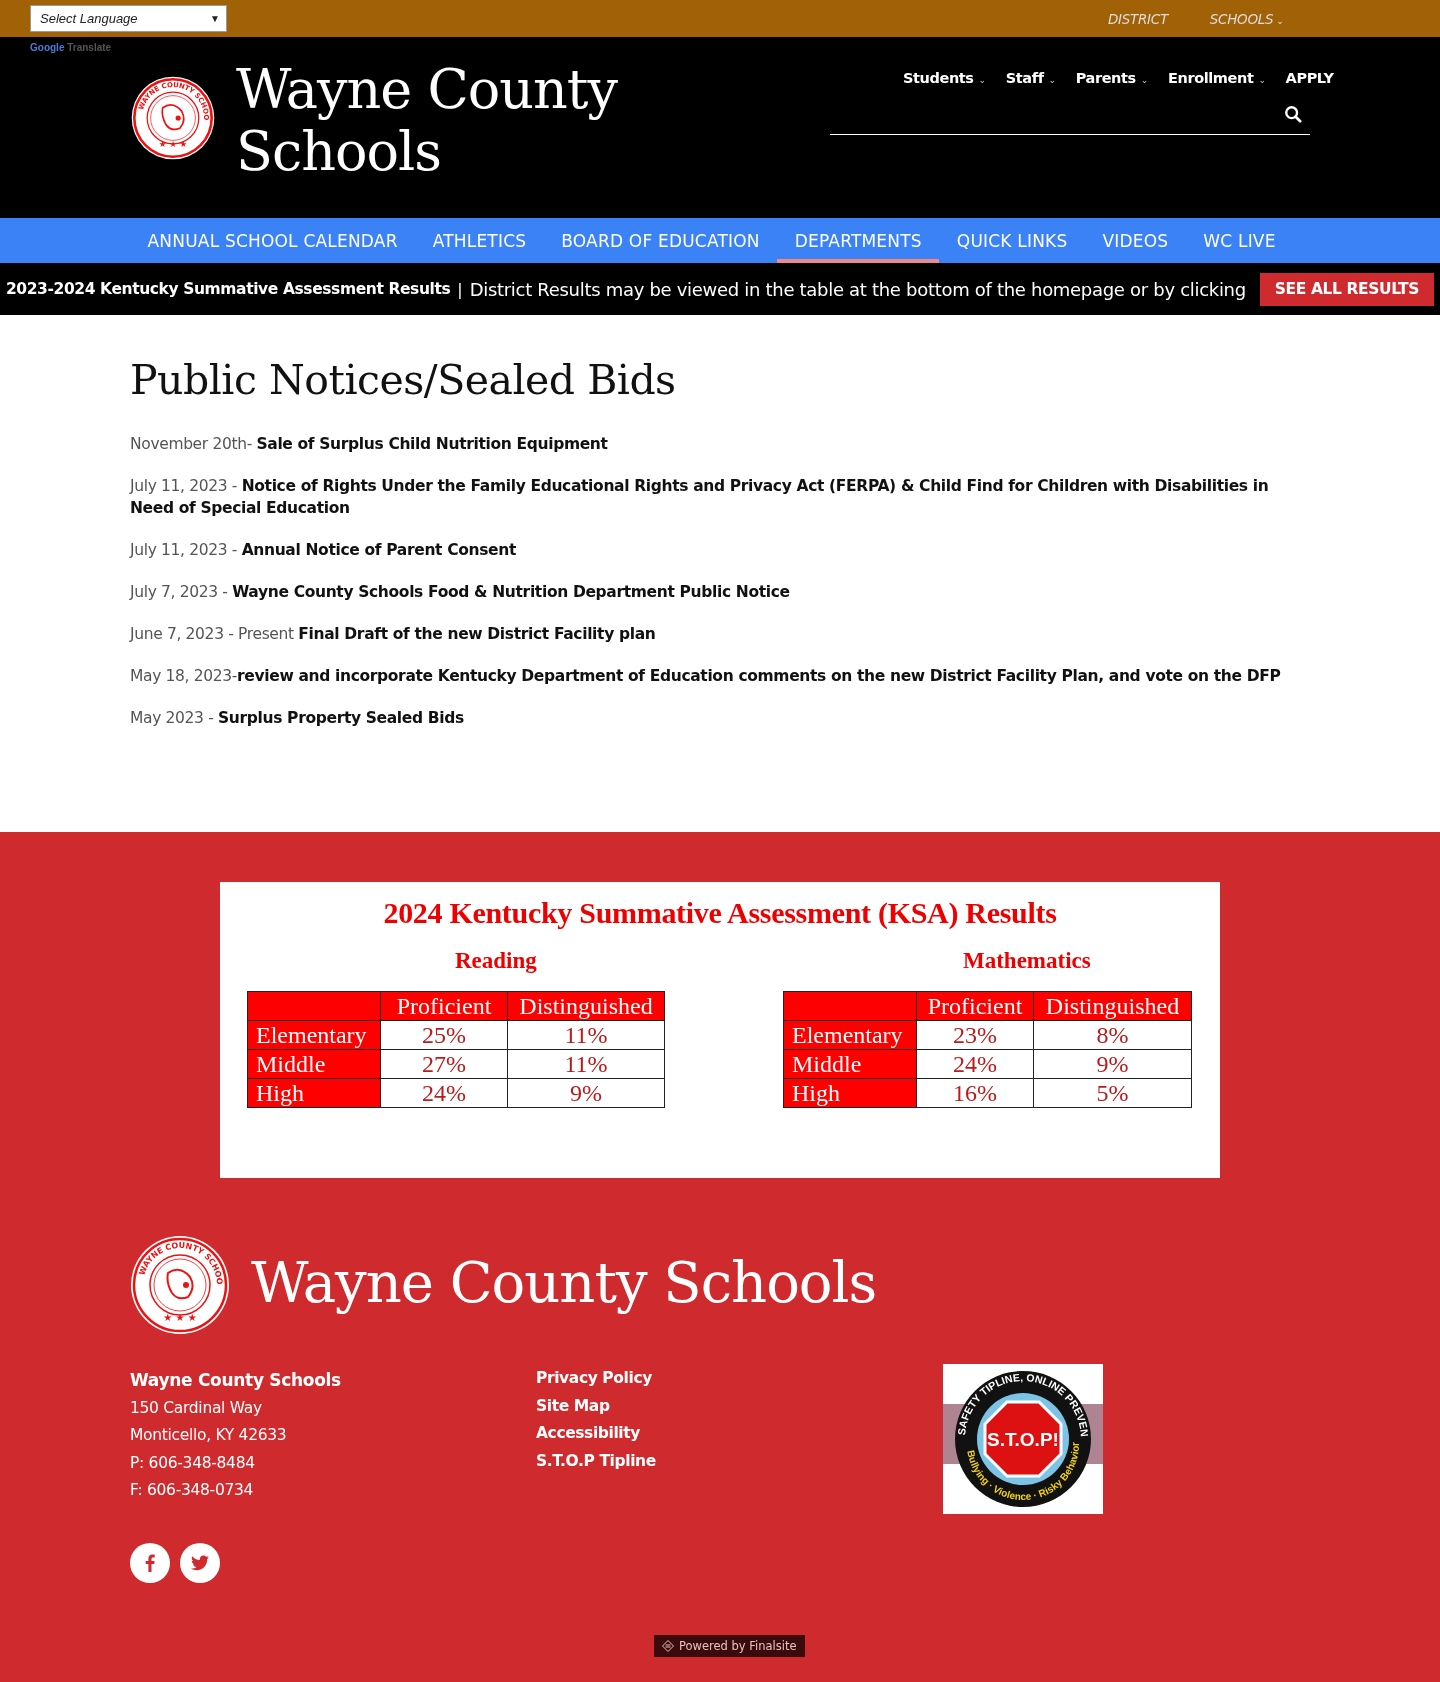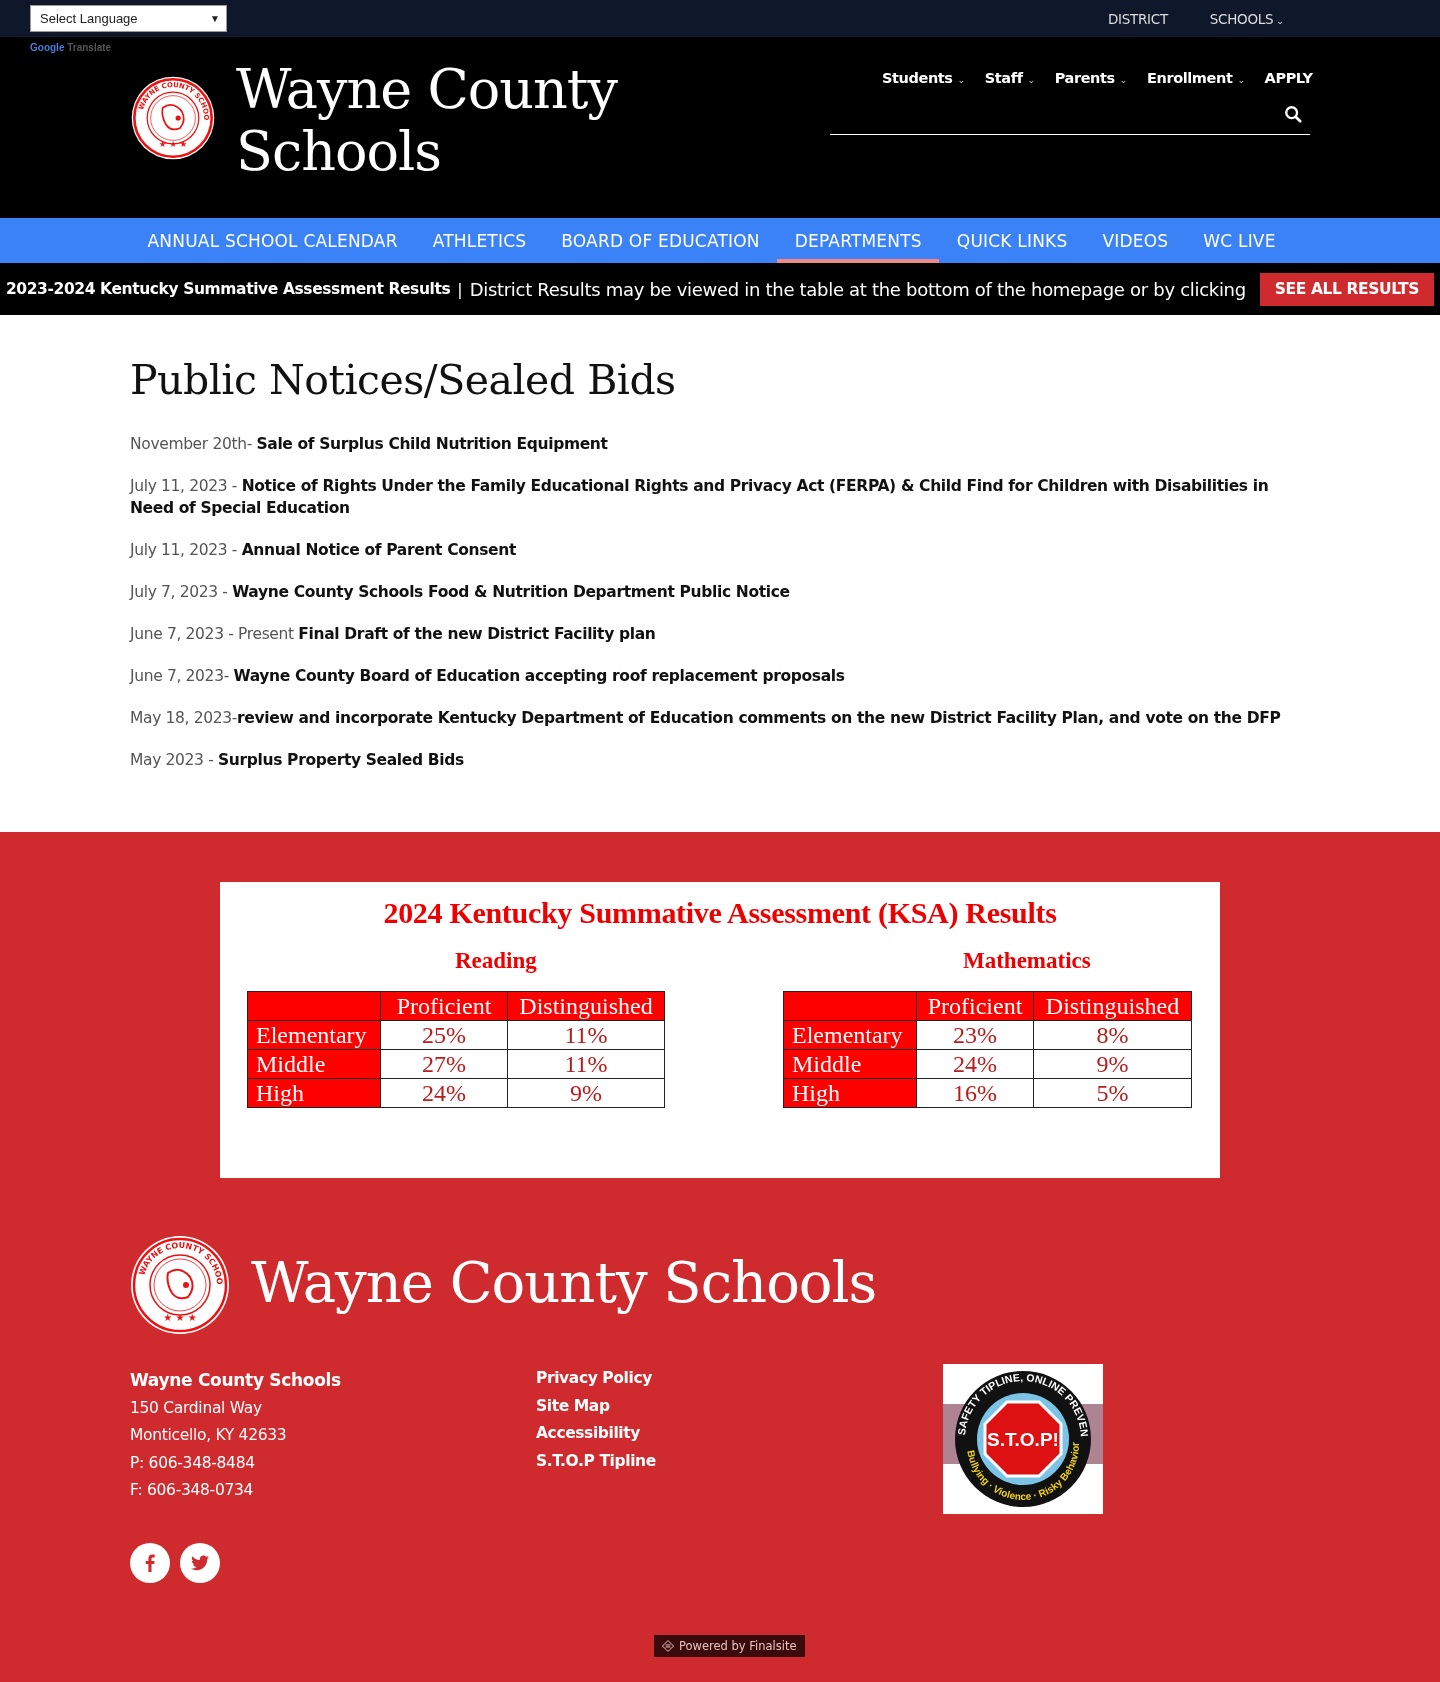--- a/index.html
+++ b/index.html
@@ -1,34 +1,34 @@
 <!DOCTYPE html>
 <html><head>
 <meta charset="utf-8">
 <style>
   * { box-sizing: border-box; margin: 0; padding: 0; }
   html, body { width: 1440px; height: 1682px; background: #fff; overflow: hidden; }
   body { font-family: "DejaVu Sans", sans-serif; position: relative; color: #222; }
 
   
-  .topbar { position: absolute; left: 0; top: 0; width: 1440px; height: 37px; background: #0f172a; }
+  .topbar { position: absolute; left: 0; top: 0; width: 1440px; height: 37px; background: #a16207; font-style: italic; }
   .lang-select { position: absolute; left: 30px; top: 5px; width: 197px; height: 27px; background: #fff; border: 1px solid #999; font-family: "Liberation Sans", sans-serif; font-size: 13px; color: #222; display: flex; align-items: center; padding-left: 9px; }
   .lang-select .caret { position: absolute; right: 6px; top: 7px; font-size: 10px; }
   .util-links { position: absolute; left: 1108px; top: 0; height: 37px; display: flex; align-items: center; gap: 42px; }
   .util-link { font-family: "DejaVu Sans", sans-serif; font-size: 13.5px; color: #ddd; letter-spacing: -0.3px; }
   .util-link .chev { font-size: 9px; margin-left: 3px; }
 
   
   .header { position: absolute; left: 0; top: 37px; width: 1440px; height: 181px; background: #000; }
   .gt-brand { position: absolute; left: 30px; top: 5px; font-family: "Liberation Sans", sans-serif; font-size: 10px; font-weight: bold; }
   .gt-brand .g { color: #4a7bd6; }
   .gt-brand .t { color: #555; }
   .logo { position: absolute; left: 130px; top: 38px; width: 86px; height: 86px; }
   .site-title { position: absolute; left: 236px; top: 22px; font-family: "DejaVu Serif", serif; color: #fff; font-size: 54px; line-height: 62px; letter-spacing: -1px; }
-  .main-nav { position: absolute; left: 882px; top: 33px; display: flex; gap: 20px; align-items: center; }
+  .main-nav { position: absolute; left: 903px; top: 33px; display: flex; gap: 20px; align-items: center; }
   .main-nav-item { color: #fff; font-size: 14.5px; font-weight: bold; letter-spacing: -0.4px; }
   .main-nav-item .chev { font-weight: normal; font-size: 9px; margin-left: 5px; color: #ccc; }
   .search { position: absolute; left: 830px; top: 62px; width: 480px; height: 36px; border-bottom: 1.5px solid #fff; }
   .search-input { position: absolute; left: 0; top: 0; width: 440px; height: 34px; background: transparent; border: none; color: #fff; outline: none; font-size: 14px; }
   .search-icon { position: absolute; right: 8px; top: 6px; width: 18px; height: 18px; }
 
   
   .red-nav { position: absolute; left: 0; top: 218px; width: 1440px; height: 45px; background: #3b82f6; }
   .red-nav-items { position: absolute; left: 130px; top: 0; height: 45px; display: flex; }
   .red-nav-item { height: 45px; padding: 0 17.5px; display: flex; align-items: center; color: #fff; font-size: 17px; letter-spacing: 0.2px; position: relative; }
@@ -150,21 +150,20 @@
 </div>
 
 <div class="content">
   <h1 class="page-title">Public Notices/Sealed Bids</h1>
   <ul class="notices">
     <li class="notice"><span class="date">November 20th- </span><span class="link">Sale of Surplus Child Nutrition Equipment</span></li>
     <li class="notice"><span class="date">July 11, 2023 - </span><span class="link">Notice of Rights Under the Family Educational Rights and Privacy Act (FERPA) &amp; Child Find for Children with Disabilities in Need of Special Education</span></li>
     <li class="notice"><span class="date">July 11, 2023 - </span><span class="link">Annual Notice of Parent Consent</span></li>
     <li class="notice"><span class="date">July 7, 2023 - </span><span class="link">Wayne County Schools Food &amp; Nutrition Department Public Notice</span></li>
     <li class="notice"><span class="date">June 7, 2023 - Present </span><span class="link">Final Draft of the new District Facility plan</span></li>
-    <li class="notice"><span class="date">June 7, 2023- </span><span class="link">Wayne County Board of Education accepting roof replacement proposals</span></li>
     <li class="notice"><span class="date">May 18, 2023-</span><span class="link">review and incorporate Kentucky Department of Education comments on the new District Facility Plan, and vote on the DFP</span></li>
     <li class="notice"><span class="date">May 2023 - </span><span class="link">Surplus Property Sealed Bids</span></li>
   </ul>
 </div>
 
 <div class="red-section">
   <div class="ksa-panel">
     <div class="ksa-title">2024 Kentucky Summative Assessment (KSA) Results</div>
     <div class="ksa-sub reading">Reading</div>
     <div class="ksa-sub math">Mathematics</div>

